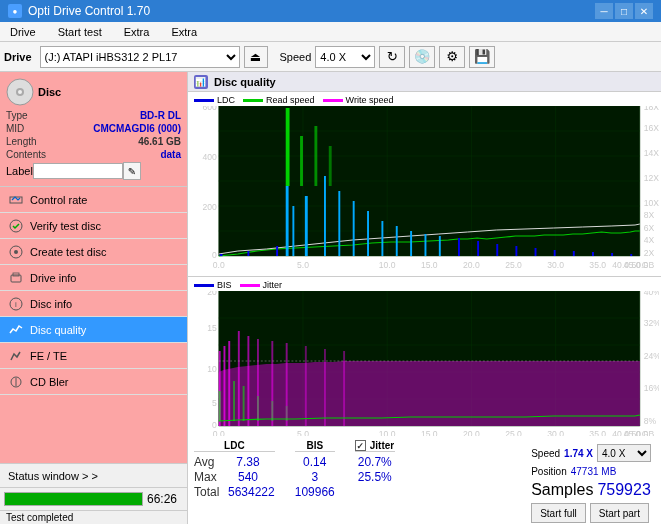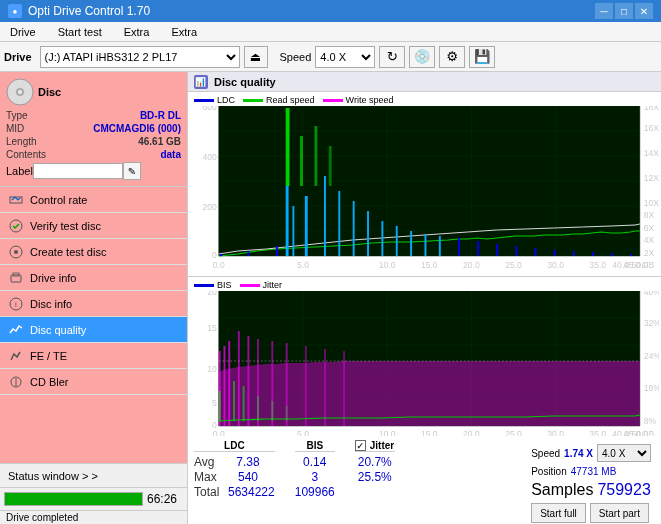--- a/index.html
+++ b/index.html
@@ -240,21 +240,21 @@
       <div class="status-window-btn">
         <span>Status window &gt; &gt;</span>
       </div>
       <div class="progress-area">
         <div class="progress-bar-container">
           <div class="progress-bar-fill" style="width: 100%;"></div>
         </div>
         <span class="progress-text">66:26</span>
       </div>
       <div style="padding: 1px 6px; font-size: 10px; background: #f0f0f0; border-top: 1px solid #ccc;">
-        <span>Drive completed</span>
+        <span>Test completed</span>
       </div>
     </div>
   </div>
 
   <div class="content">
 
     <div class="content-header">
       <div class="content-header-icon">📊</div>
       <span>Disc quality</span>
     </div>

